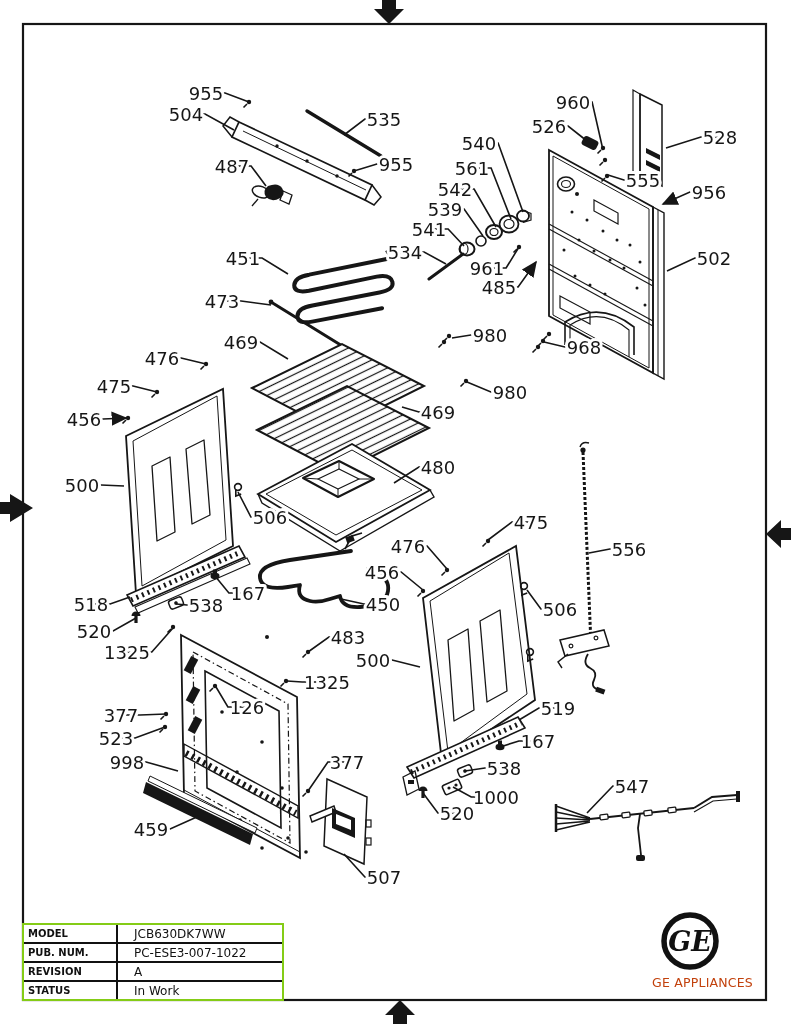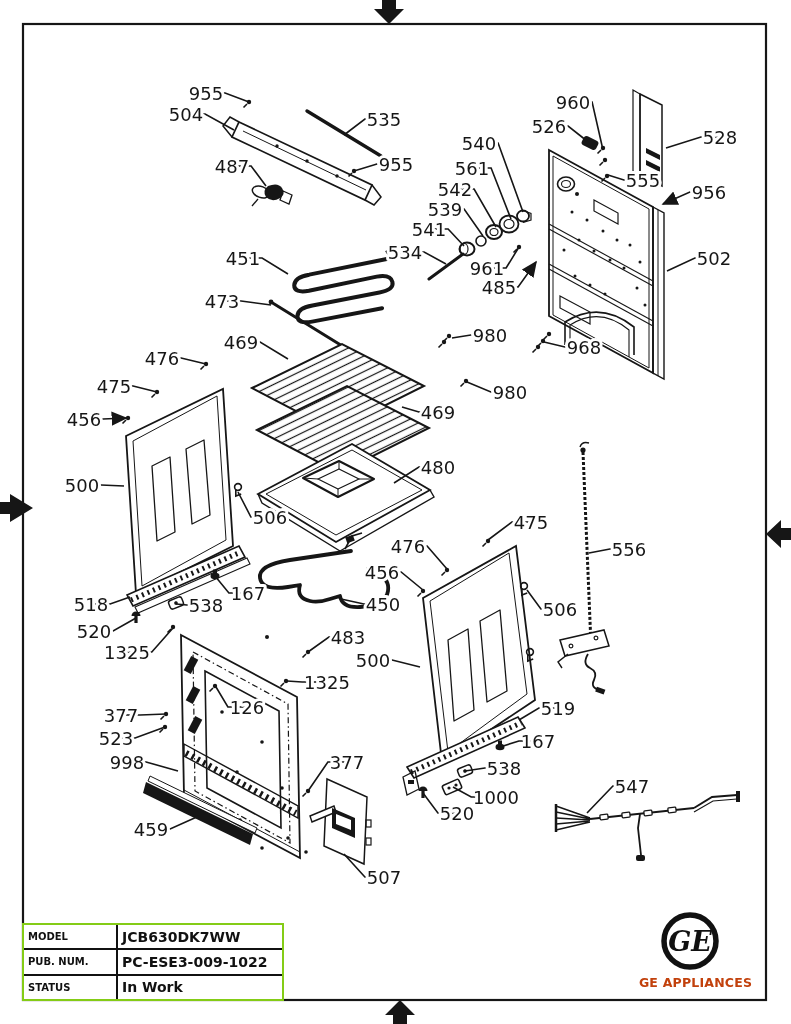--- a/index.html
+++ b/index.html
@@ -11,23 +11,23 @@
                 paint-order:stroke;stroke:#ffffff;stroke-width:6px;stroke-linejoin:round;}
   .ln{stroke:#161616;fill:none;}
   .fl{fill:#161616;stroke:none;}
   .wh{fill:#ffffff;}
   .title-block{position:absolute;left:22px;top:923px;width:262px;height:78px;
     border:2px solid #84cc16;box-sizing:border-box;display:flex;flex-direction:column;background:#fff;}
   .tb-row{flex:1;display:flex;border-top:2px solid #111;align-items:center;}
   .tb-row:first-child{border-top:none;}
   .tb-label{width:94px;height:100%;border-right:2px solid #111;display:flex;align-items:center;
     padding-left:4px;box-sizing:border-box;font-size:10px;font-weight:bold;color:#111;}
-  .tb-value{flex:1;padding-left:4px;font-size:14px;font-weight:bold;color:#111;}
+  .tb-value{flex:1;padding-left:16px;font-size:12px;font-weight:normal;color:#111;}
   .brand{position:absolute;left:638px;top:905px;width:115px;height:90px;text-align:center;color:#c2410c;}
-  .brand .name{position:absolute;left:0;right:0;top:70px;font-size:12.5px;font-weight:bold;letter-spacing:0.2px;}
+  .brand .name{position:absolute;left:0;right:0;top:70px;font-size:12.5px;font-weight:normal;letter-spacing:0.2px;text-align:right;}
 </style>
 </head>
 <body>
 
 <div class="sheet">
 <svg id="diagram-svg" width="791" height="1024" viewBox="0 0 791 1024">
   <defs>
     <marker id="ah" markerWidth="11" markerHeight="9" refX="9" refY="4.5" orient="auto">
       <path d="M0,0 L10,4.5 L0,9 Z" fill="#161616"></path>
     </marker>
@@ -541,21 +541,25 @@
       </g>
 </svg>
 
 <div class="title-block">
   <div class="tb-row">
     <div class="tb-label">MODEL</div>
     <div class="tb-value">JCB630DK7WW</div>
   </div>
   <div class="tb-row">
     <div class="tb-label">PUB. NUM.</div>
-    <div class="tb-value">PC-ESE3-009-1022</div>
+    <div class="tb-value">PC-ESE3-007-1022</div>
+  </div>
+  <div class="tb-row">
+    <div class="tb-label">REVISION</div>
+    <div class="tb-value">A</div>
   </div>
   <div class="tb-row">
     <div class="tb-label">STATUS</div>
     <div class="tb-value">In Work</div>
   </div>
 </div>
 
 <div class="brand">
   <svg width="115" height="68" viewBox="0 0 115 68">
     <circle cx="52" cy="36" r="26" fill="none" stroke="#111" stroke-width="5.5"></circle>

